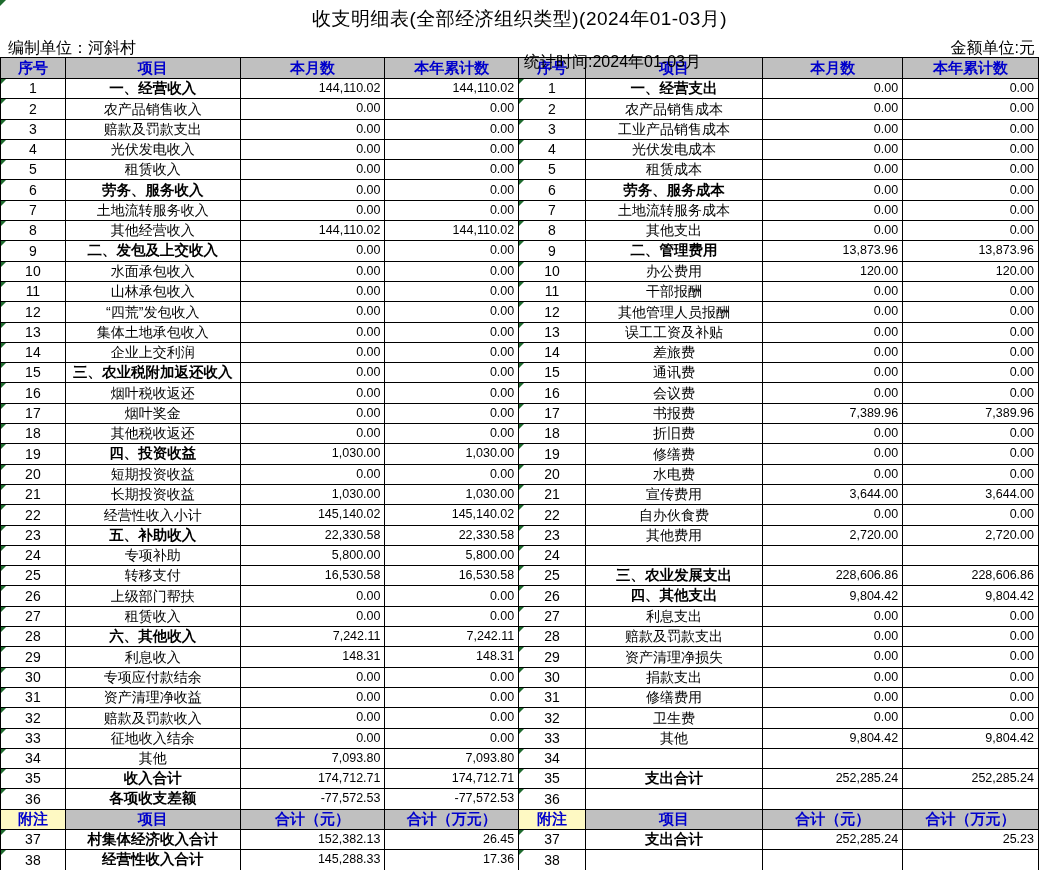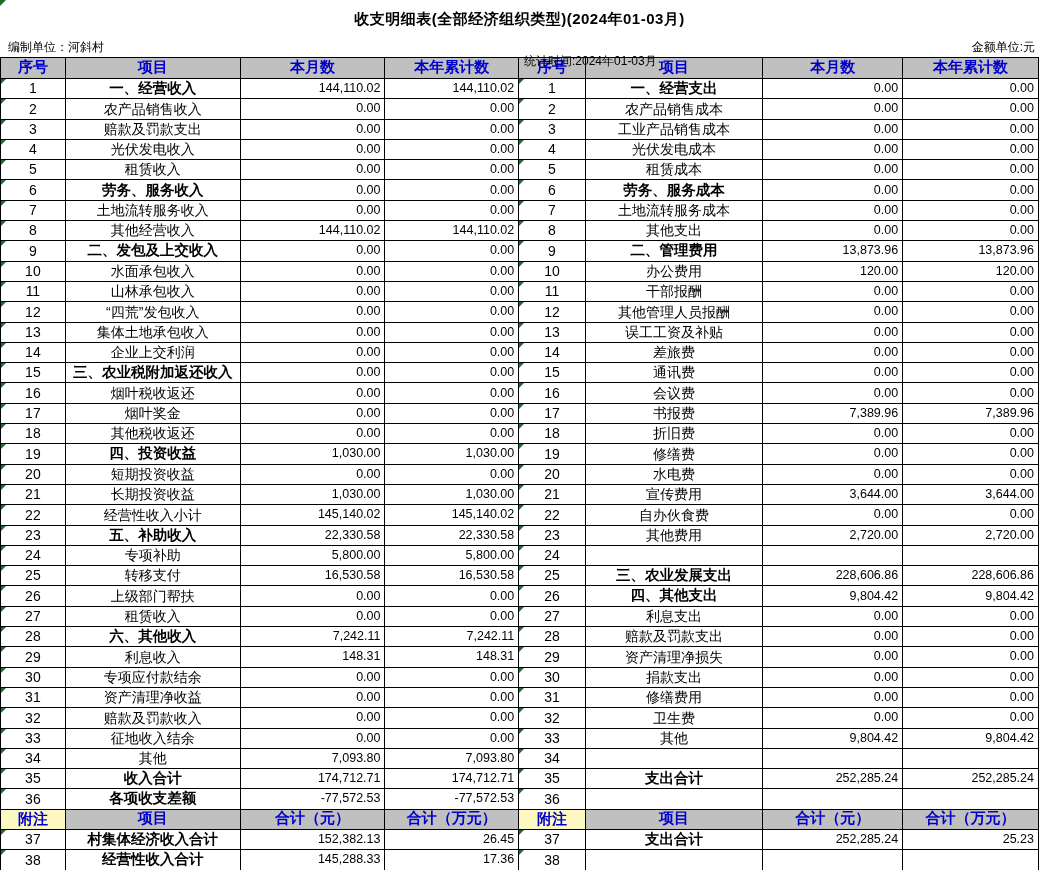--- a/index.html
+++ b/index.html
@@ -16,27 +16,27 @@
   .corner-flag {
     position:absolute; top:0; left:0;
     width:0; height:0;
     border-top:6px solid var(--flag,#1e6b2e);
     border-right:6px solid transparent;
     z-index:5;
   }
   .title-row {
     height:38px;
     display:flex; align-items:center; justify-content:center;
-    font-size:15px; font-weight:bold;
+    font-size:19px; font-weight:normal;
     letter-spacing:0.5px;
   }
   .meta-row {
     position:relative;
     height:19px;
-    font-size:12px;
+    font-size:16px;
     line-height:19px;
   }
   .meta-left  { position:absolute; left:8px;  top:0; }
   .meta-mid   { position:absolute; left:524px; top:14px; }
   .meta-right { position:absolute; right:4px; top:0; }
   .grid { display:flex; }
   table {
     border-collapse:collapse;
     table-layout:fixed;
   }
@@ -50,21 +50,20 @@
     line-height:1.05;
   }
   thead tr { height:21px; }
   tbody tr { height:20.3px; }
   .headcell {
     background:var(--hbg,#c0c0c0);
     color:var(--hfg,#0000cc);
     font-weight:bold;
     font-size:15px;
     text-align:center;
-    font-family:Liberation Serif, serif;
   }
   .headcell-plain {
     background:#fef9c3;
     color:var(--hfg,#0000cc);
     font-weight:bold;
     font-size:15px;
     text-align:center;
   }
   td.no {
     position:relative;

